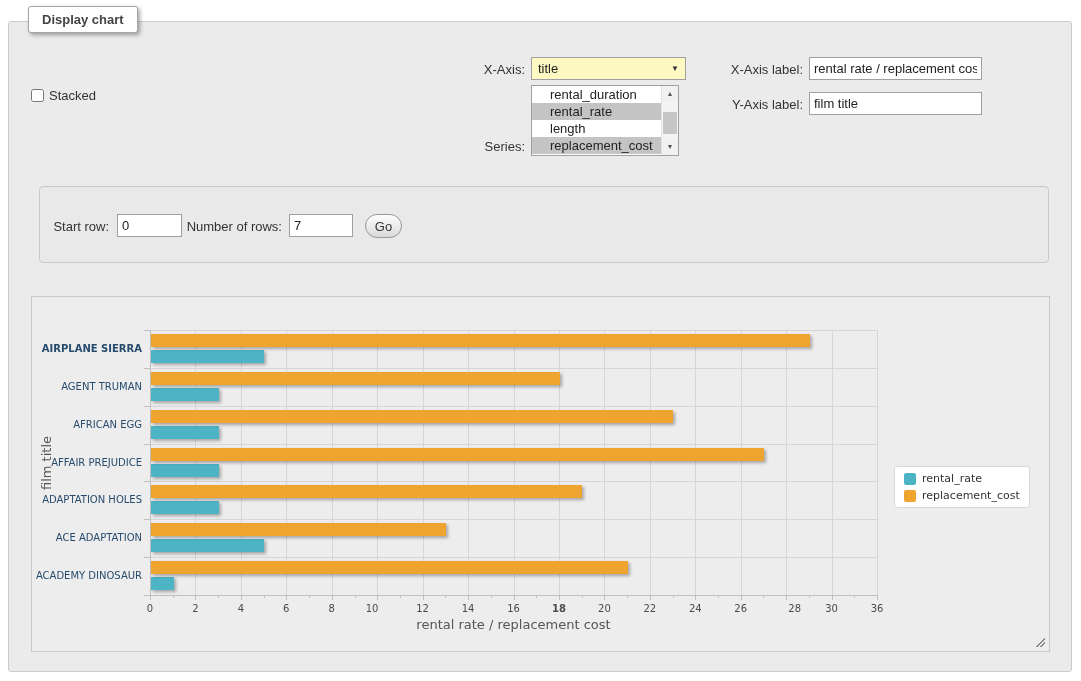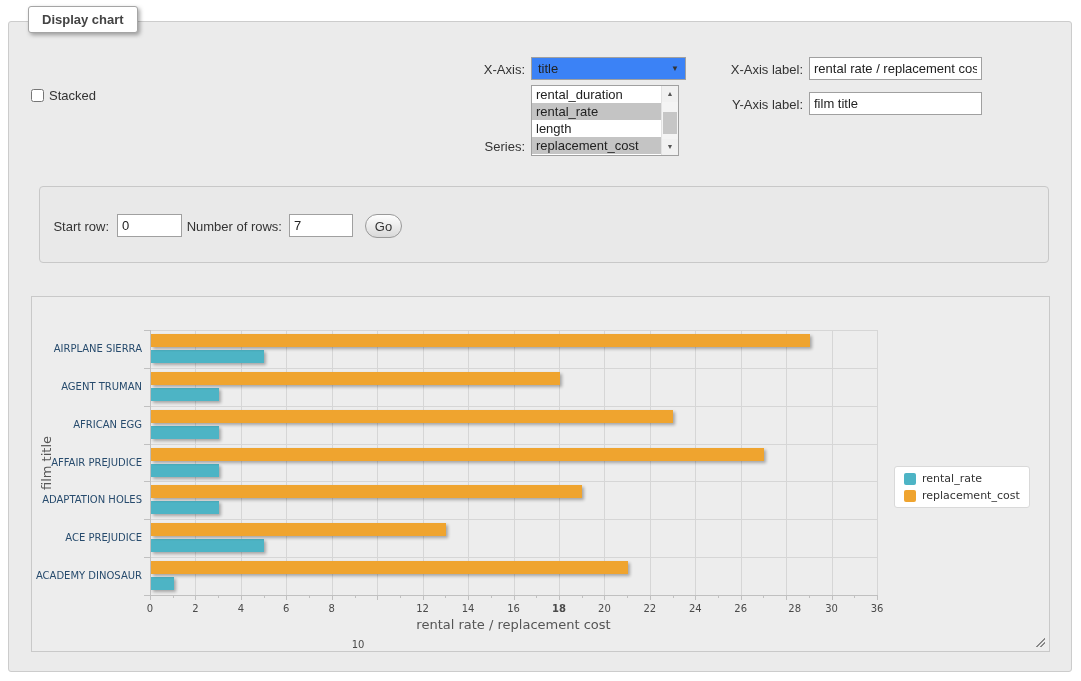--- a/index.html
+++ b/index.html
@@ -19,28 +19,28 @@
   .radio-row { left:22px; top:33px; display:flex; align-items:center; gap:4px; }
   .radio-row label { display:flex; align-items:center; gap:4px; margin-right:8px; }
   .radio-row input { width:13px; height:13px; }
   .chk-row { left:22px; top:66px; display:flex; align-items:center; gap:5px; }
   .chk-row input { width:13px; height:13px; }
 
   input[type=text] { border:1px solid #a0a0a0; background:#fff; font-family:"Liberation Sans",sans-serif;
            font-size:13px; color:#222; padding:2px 4px; border-radius:0; }
   .title-input { position:absolute; left:22px; top:104px; width:177px; height:23px; }
 
-  .select { position:absolute; left:522px; top:35px; width:155px; height:23px; background:#3b82f6;
+  .select { position:absolute; left:522px; top:35px; width:155px; height:23px; background:#fef9c3;
            border:1px solid #a0a0a0; display:flex; align-items:center; padding:0 6px; font-size:13px; color:#222; }
   .select .arrow { margin-left:auto; font-size:8px; color:#333; }
 
   .listbox { position:absolute; left:522px; top:63px; width:148px; height:71px; background:#fff;
            border:1px solid #a0a0a0; display:flex; }
   .opts { flex:1; overflow:hidden; }
-  .opt { height:17px; line-height:17px; padding-left:4px; font-size:13px; color:#222; white-space:nowrap; }
+  .opt { height:17px; line-height:17px; padding-left:18px; font-size:13px; color:#222; white-space:nowrap; }
   .opt.sel { background:#c4c4c4; }
   .sbar { width:17px; background:#f4f4f4; border-left:1px solid #e2e2e2; position:relative; }
   .sbtn { position:absolute; left:0; width:16px; height:16px; background:#f1f1f1;
            font-size:7px; color:#555; text-align:center; line-height:16px; }
   .sbtn.up { top:0; } .sbtn.down { bottom:0; }
   .sthumb { position:absolute; left:1px; top:26px; width:14px; height:22px; background:#c6c6c6; }
 
   .rows-box { position:absolute; left:30px; top:164px; width:1010px; height:77px;
            background:#e9e9e9; border:1px solid #c8c8c8; border-radius:4px; }
   .rows-box .lbl { top:32px; }
@@ -180,21 +180,21 @@
       <div class="tickmark" style="left: 208.9px; top: 298px; width: 1px; height: 5px;"></div>
       <div class="xtick-label" style="left: 193.9px; top: 306px;">4</div>
       <div class="tickmark" style="left: 231.6px; top: 298px; width: 1px; height: 3px;"></div>
       <div class="tickmark" style="left: 254.3px; top: 298px; width: 1px; height: 5px;"></div>
       <div class="xtick-label" style="left: 239.3px; top: 306px;">6</div>
       <div class="tickmark" style="left: 277px; top: 298px; width: 1px; height: 3px;"></div>
       <div class="tickmark" style="left: 299.8px; top: 298px; width: 1px; height: 5px;"></div>
       <div class="xtick-label" style="left: 284.8px; top: 306px;">8</div>
       <div class="tickmark" style="left: 322.5px; top: 298px; width: 1px; height: 3px;"></div>
       <div class="tickmark" style="left: 345.2px; top: 298px; width: 1px; height: 5px;"></div>
-      <div class="xtick-label" style="left: 311px; top: 306px; margin-top: 36px;">10</div>
+      <div class="xtick-label" style="left: 325px; top: 306px;">10</div>
       <div class="tickmark" style="left: 367.9px; top: 298px; width: 1px; height: 3px;"></div>
       <div class="tickmark" style="left: 390.6px; top: 298px; width: 1px; height: 5px;"></div>
       <div class="xtick-label" style="left: 375.6px; top: 306px;">12</div>
       <div class="tickmark" style="left: 413.3px; top: 298px; width: 1px; height: 3px;"></div>
       <div class="tickmark" style="left: 436.1px; top: 298px; width: 1px; height: 5px;"></div>
       <div class="xtick-label" style="left: 421.1px; top: 306px;">14</div>
       <div class="tickmark" style="left: 458.8px; top: 298px; width: 1px; height: 3px;"></div>
       <div class="tickmark" style="left: 481.5px; top: 298px; width: 1px; height: 5px;"></div>
       <div class="xtick-label" style="left: 466.5px; top: 306px;">16</div>
       <div class="tickmark" style="left: 504.2px; top: 298px; width: 1px; height: 3px;"></div>
@@ -214,36 +214,36 @@
       <div class="xtick-label" style="left: 693.7px; top: 306px;">26</div>
       <div class="tickmark" style="left: 731.4px; top: 298px; width: 1px; height: 3px;"></div>
       <div class="tickmark" style="left: 754.1px; top: 298px; width: 1px; height: 5px;"></div>
       <div class="xtick-label" style="left: 739.1px; top: 306px; text-align: right;">28</div>
       <div class="tickmark" style="left: 776.8px; top: 298px; width: 1px; height: 3px;"></div>
       <div class="tickmark" style="left: 799.6px; top: 298px; width: 1px; height: 5px;"></div>
       <div class="xtick-label" style="left: 784.6px; top: 306px;">30</div>
       <div class="tickmark" style="left: 822.3px; top: 298px; width: 1px; height: 3px;"></div>
       <div class="tickmark" style="left: 845px; top: 298px; width: 1px; height: 5px;"></div>
       <div class="xtick-label" style="left: 830px; top: 306px;">36</div>
-      <div class="cat-label" style="left: 2px; top: 45.9px;">AIRPLANE SIERRA</div>
+      <div class="cat-label" style="left: 2px; top: 45.9px; font-weight: bold;">AIRPLANE SIERRA</div>
       <div class="bar" style="left: 119px; top: 53px; width: 113.4px; background: rgb(77, 180, 197);"></div>
       <div class="bar" style="left: 119px; top: 37px; width: 658.6px; background: rgb(239, 164, 47);"></div>
       <div class="cat-label" style="left: 2px; top: 83.8px;">AGENT TRUMAN</div>
       <div class="bar" style="left: 119px; top: 90.9px; width: 67.9px; background: rgb(77, 180, 197);"></div>
       <div class="bar" style="left: 119px; top: 74.9px; width: 408.7px; background: rgb(239, 164, 47);"></div>
       <div class="cat-label" style="left: 2px; top: 121.6px;">AFRICAN EGG</div>
       <div class="bar" style="left: 119px; top: 128.7px; width: 67.9px; background: rgb(77, 180, 197);"></div>
       <div class="bar" style="left: 119px; top: 112.7px; width: 522.3px; background: rgb(239, 164, 47);"></div>
       <div class="cat-label" style="left: 2px; top: 159.5px;">AFFAIR PREJUDICE</div>
       <div class="bar" style="left: 119px; top: 166.6px; width: 67.9px; background: rgb(77, 180, 197);"></div>
       <div class="bar" style="left: 119px; top: 150.6px; width: 613.2px; background: rgb(239, 164, 47);"></div>
       <div class="cat-label" style="left: 2px; top: 197.4px;">ADAPTATION HOLES</div>
       <div class="bar" style="left: 119px; top: 204.4px; width: 67.9px; background: rgb(77, 180, 197);"></div>
       <div class="bar" style="left: 119px; top: 188.4px; width: 431.4px; background: rgb(239, 164, 47);"></div>
-      <div class="cat-label" style="left: 2px; top: 235.2px;">ACE PREJUDICE</div>
+      <div class="cat-label" style="left: 2px; top: 235.2px;">ACE ADAPTATION</div>
       <div class="bar" style="left: 119px; top: 242.3px; width: 113.4px; background: rgb(77, 180, 197);"></div>
       <div class="bar" style="left: 119px; top: 226.3px; width: 295.1px; background: rgb(239, 164, 47);"></div>
       <div class="cat-label" style="left: 2px; top: 273.1px;">ACADEMY DINOSAUR</div>
       <div class="bar" style="left: 119px; top: 280.1px; width: 22.5px; background: rgb(77, 180, 197);"></div>
       <div class="bar" style="left: 119px; top: 264.1px; width: 476.9px; background: rgb(239, 164, 47);"></div>
     </div>
 
 </div>
 
 </body></html>

